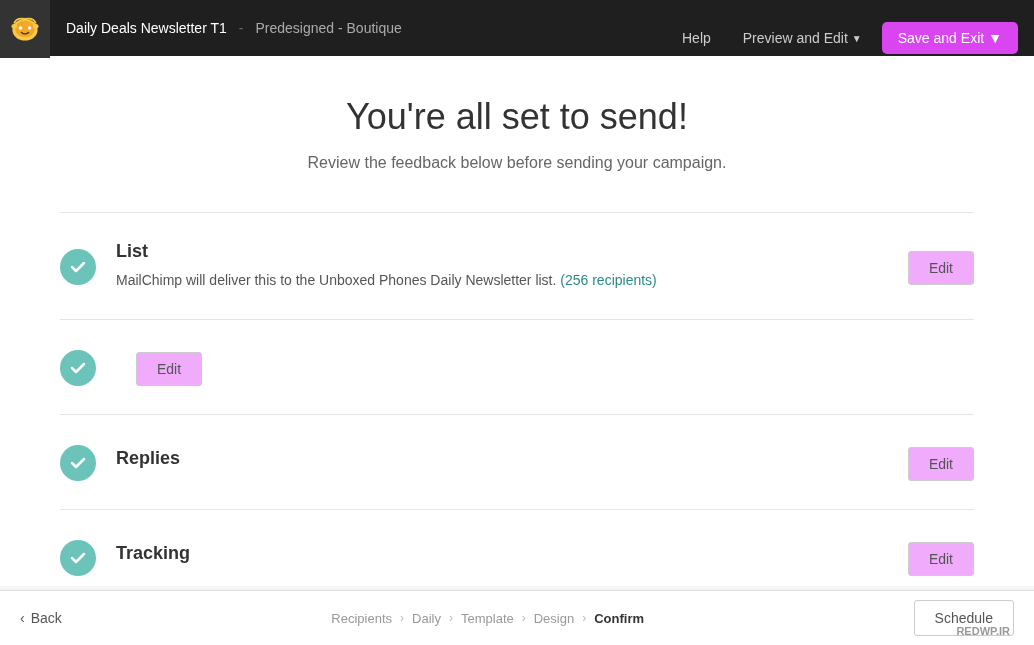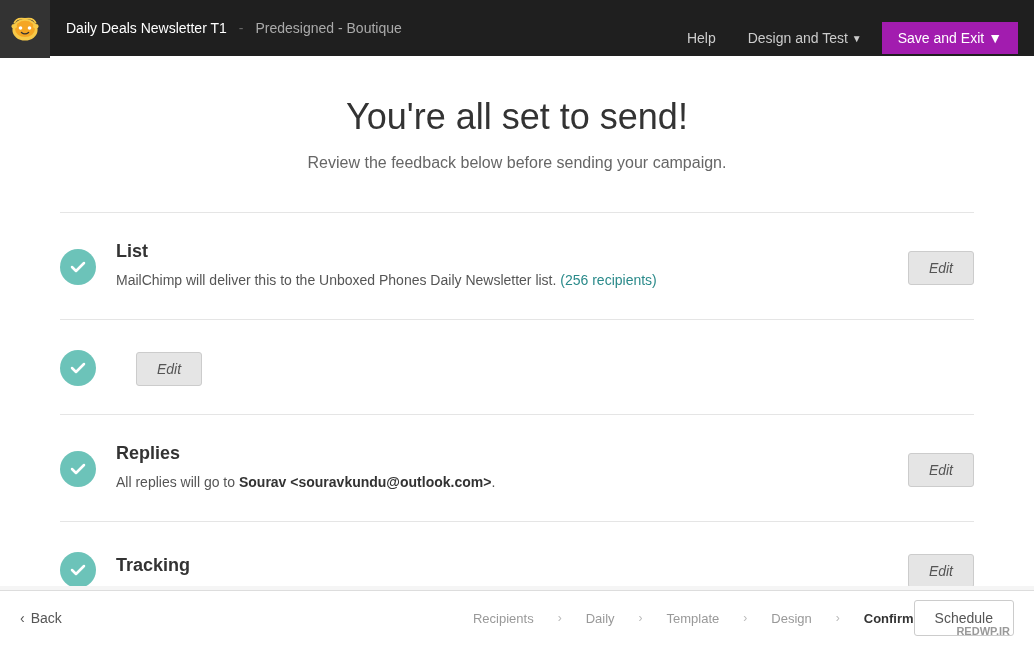--- a/index.html
+++ b/index.html
@@ -63,22 +63,22 @@
       cursor: pointer;
       text-decoration: none;
       display: flex;
       align-items: center;
       gap: 4px;
     }
     .nav-link .chevron {
       font-size: 10px;
     }
     .nav-save-exit {
-      background: #a21caf;
-      border-radius: 0;
+      background: #d946ef;
+      border-radius: 5px;
       padding: 8px 16px;
       color: #fff;
       font-size: 14px;
       cursor: pointer;
       display: flex;
       align-items: center;
       gap: 4px;
     }
 
     
@@ -142,31 +142,30 @@
     }
     .item-desc a {
       color: #2a8a8a;
       text-decoration: none;
     }
     .item-desc strong {
       font-weight: 600;
       color: #333;
     }
     .edit-btn {
-      background: #e5e5e5;
+      background: #f0abfc;
       border: 1px solid #ccc;
       border-radius: 3px;
       padding: 8px 20px;
       font-size: 14px;
       color: #555;
       cursor: pointer;
       flex-shrink: 0;
       margin-left: 20px;
       margin-top: 4px;
-      font-style: italic;
     }
 
     
     .main-content::-webkit-scrollbar { width: 8px; }
     .main-content::-webkit-scrollbar-thumb { background: #ccc; }
 
     
     .bottom-nav {
       background: #fff;
       border-top: 1px solid #ddd;
@@ -183,23 +182,23 @@
       display: flex;
       align-items: center;
       gap: 6px;
       color: #555;
       font-size: 14px;
       cursor: pointer;
     }
     .breadcrumb {
       display: flex;
       align-items: center;
-      gap: 24px;
+      gap: 8px;
       flex: 1;
-      justify-content: flex-end;
+      justify-content: center;
     }
     .breadcrumb-item {
       font-size: 13px;
       color: #999;
     }
     .breadcrumb-item.active {
       color: #333;
       font-weight: 600;
     }
     .breadcrumb-sep {
@@ -261,21 +260,21 @@
     <span class="nav-campaign-name">Daily Deals Newsletter T1</span>
     <span class="nav-separator">-</span>
     <span class="nav-template-name">Predesigned - Boutique</span>
   </div>
 
   <div class="nav-right">
     <a class="nav-link">
       <span>Help</span>
     </a>
     <a class="nav-link">
-      <span>Design and Test</span>
+      <span>Preview and Edit</span>
       <span class="chevron">▼</span>
     </a>
     <div class="nav-save-exit">
       <span>Save and Exit</span>
       <span class="chevron">▼</span>
     </div>
   </div>
 </nav>
 
 <main class="main-content">
@@ -307,23 +306,20 @@
   </div>
 
   <div class="checklist-item">
     <div class="check-icon">
       <svg viewBox="0 0 18 18" fill="none">
         <polyline points="3,9 7,13 15,5" stroke="white" stroke-width="2.5" stroke-linecap="round" stroke-linejoin="round"></polyline>
       </svg>
     </div>
     <div class="item-content">
       <div class="item-title">Replies</div>
-      <div class="item-desc">
-        All replies will go to <strong>Sourav &lt;souravkundu@outlook.com&gt;</strong>.
-      </div>
     </div>
     <button class="edit-btn">Edit</button>
   </div>
 
   <div class="checklist-item">
     <div class="check-icon">
       <svg viewBox="0 0 18 18" fill="none">
         <polyline points="3,9 7,13 15,5" stroke="white" stroke-width="2.5" stroke-linecap="round" stroke-linejoin="round"></polyline>
       </svg>
     </div>

